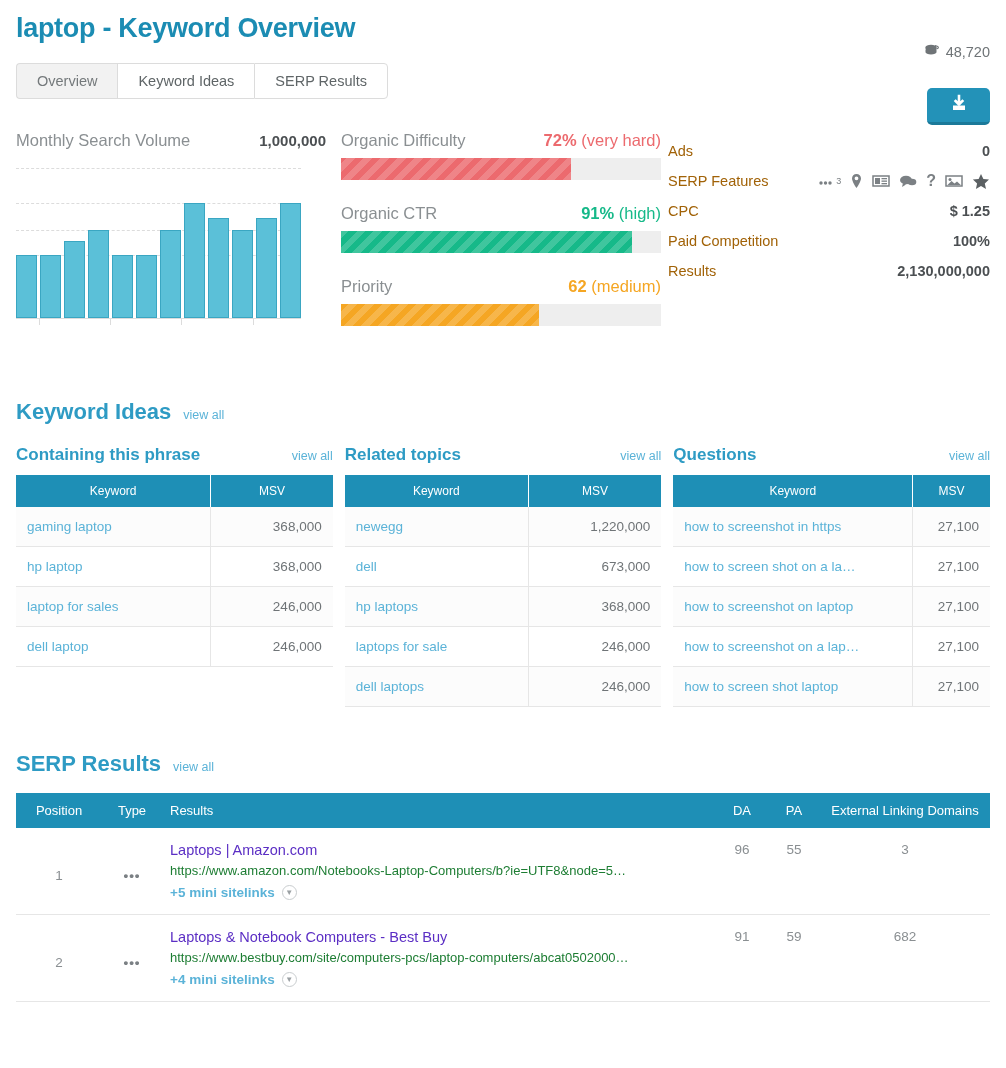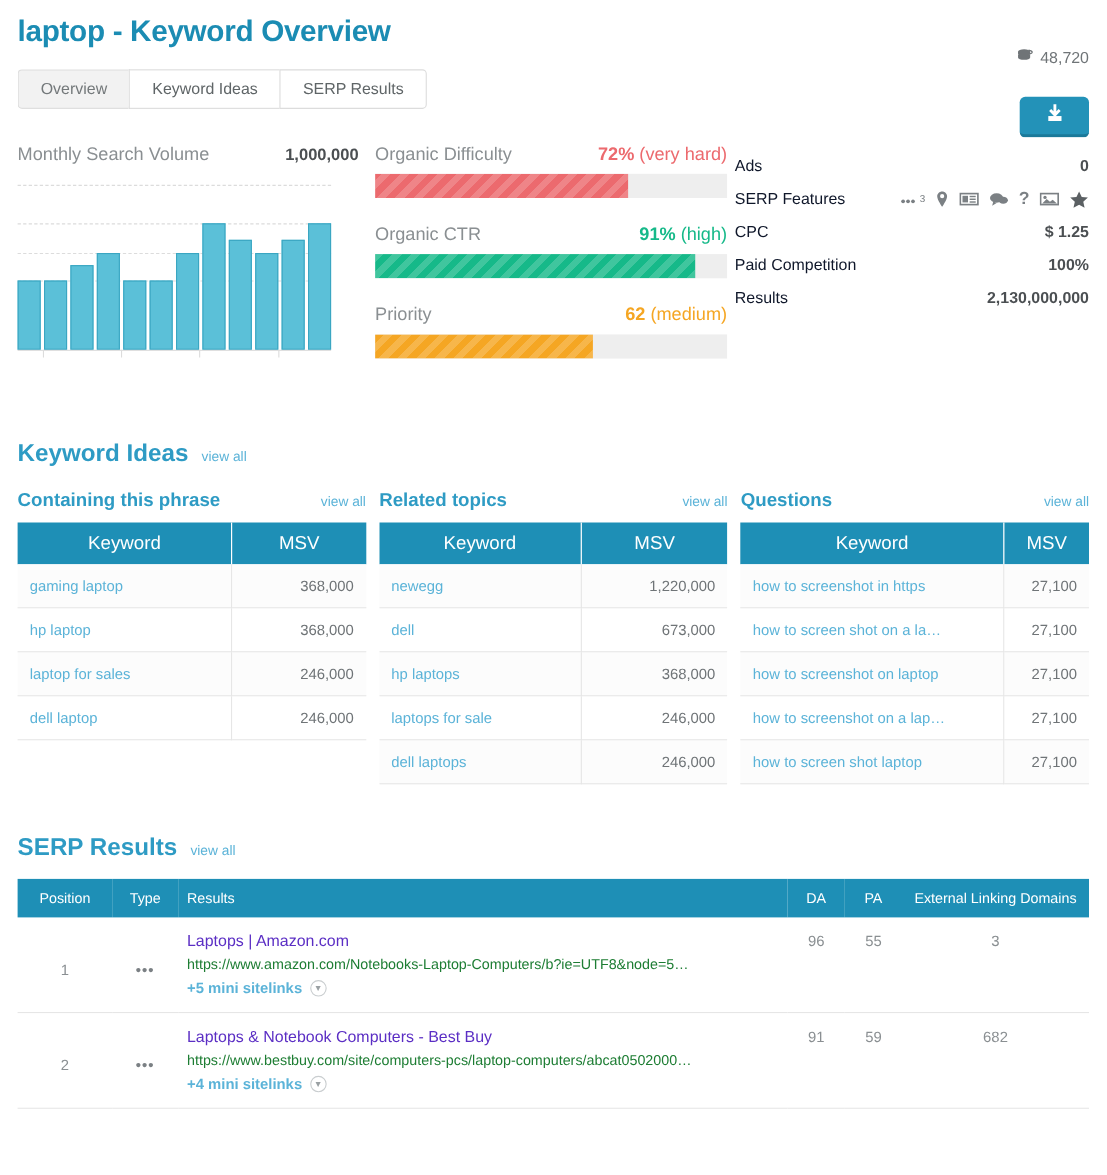--- a/index.html
+++ b/index.html
@@ -85,21 +85,21 @@
     height: 100%;
     background-image: repeating-linear-gradient(
       -45deg, rgba(255,255,255,.18) 0 6px, rgba(255,255,255,0) 6px 12px);
   }
 
   .stats-block { position: absolute; left: 652px; top: 5px; right: 0; }
   .stat-row {
     display: flex; align-items: center; justify-content: space-between;
     font-size: 14.5px; height: 30px;
   }
-  .stat-label { color: #0f172a; }
+  .stat-label { color: #a16207; }
   .stat-val { color: #4b4f52; font-weight: bold; }
   .serp-feats { display: flex; align-items: center; gap: 9px; color: #7b8084; }
   .sf { display: inline-flex; align-items: center; }
 
   
   .section-title {
     font-size: 22px; font-weight: bold; color: #2e9bc4; display: flex;
     align-items: baseline; gap: 12px;
   }
   .view-all { font-size: 12.5px; color: #5bb3d8; font-weight: normal; cursor: pointer; }
@@ -109,21 +109,21 @@
     display: flex; align-items: baseline; justify-content: space-between;
   }
 
   
   #keyword-ideas { margin-top: 48px; }
   .kw-cols { display: flex; gap: 12px; margin-top: 20px; }
   .kw-col { flex: 1; min-width: 0; }
   .kw-table { width: 100%; border-collapse: collapse; margin-top: 10px; font-size: 13.5px; }
   .kw-table th {
     background: #1e8fb6; color: #ffffff; font-weight: normal;
-    padding: 9px 6px; font-size: 17px; border-right: 1px solid #ffffff;
+    padding: 9px 6px; font-size: 12px; border-right: 1px solid #ffffff;
   }
   .kw-table th:last-child { border-right: none; }
   .kw-table td {
     padding: 12px 11px; border-bottom: 1px solid #e6e6e6;
     border-right: 1px solid #e6e6e6; background: #fcfcfc;
   }
   .kw-table td:last-child { border-right: none; text-align: right; }
   .kw-table tr:nth-child(even) td { background: #ffffff; }
   .kw-link {
     color: #5bb3d8; cursor: pointer; display: block;

